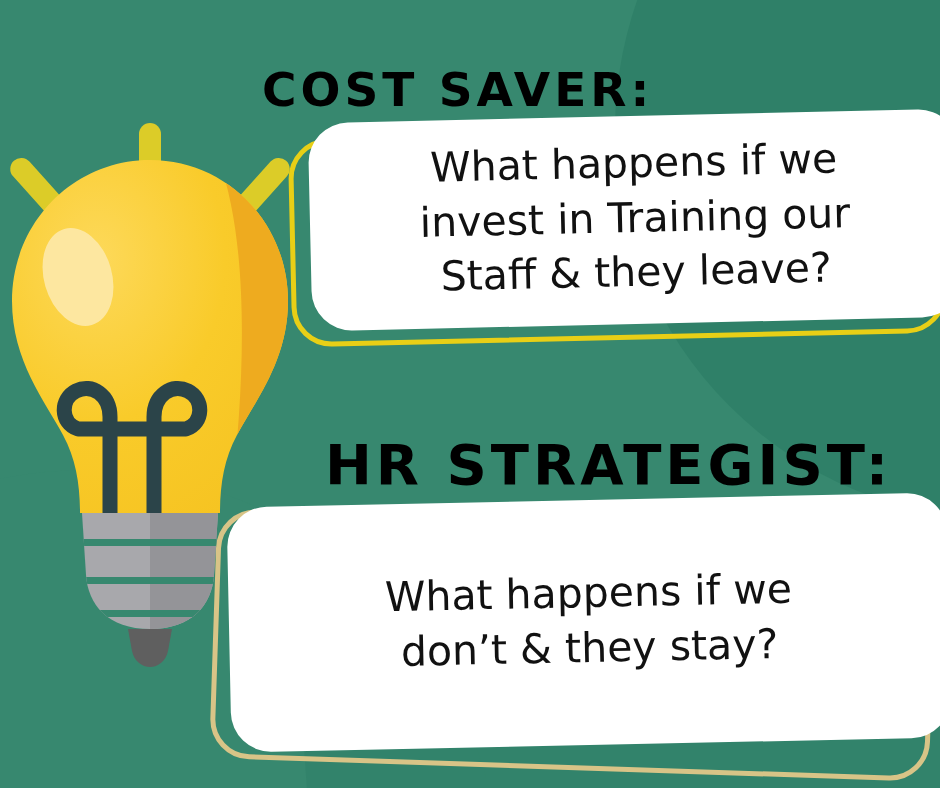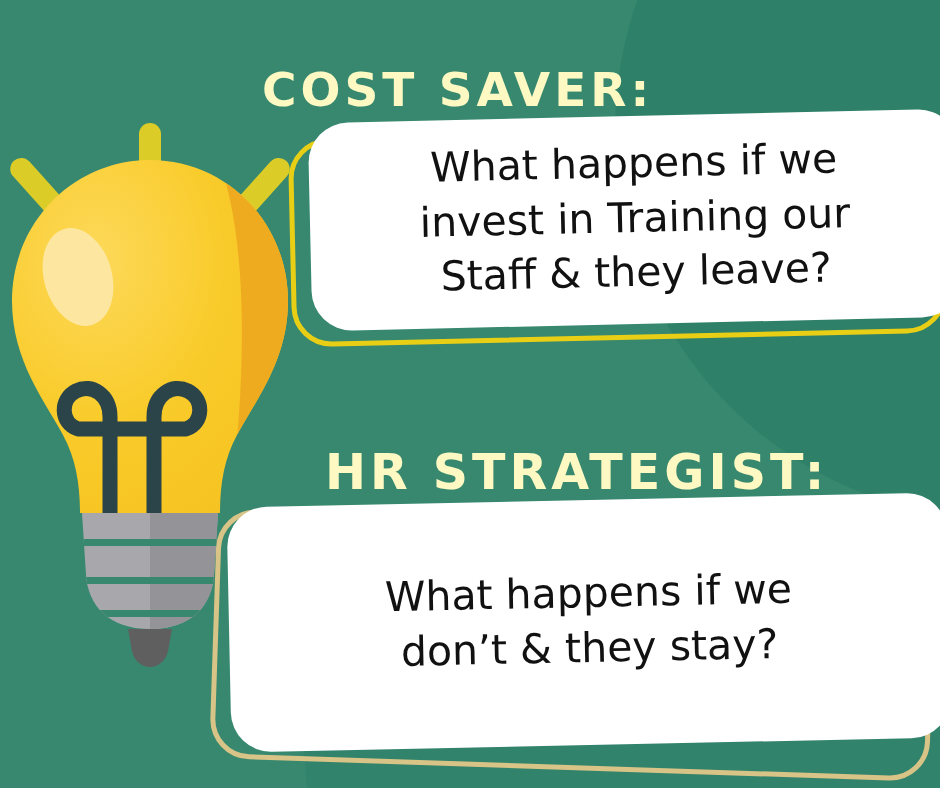--- a/index.html
+++ b/index.html
@@ -53,36 +53,35 @@
     left: 0px;
     top: 105px;
     width: 300px;
     height: 570px;
   }
   .bulb svg { display:block; width:100%; height:100%; }
 
   
   .heading {
     position: absolute;
-    color: #fef9c3;
+    color: #000000;
     font-family: "DejaVu Sans", sans-serif;
     font-weight: bold;
     letter-spacing: 4px;
     white-space: nowrap;
   }
   .heading-1 {
     left: 262px;
     top: 62px;
     font-size: 47px;
   }
   .heading-2 {
     left: 325px;
     top: 432px;
-    font-size: 49px;
-    margin-top: 12px;
+    font-size: 56px;
   }
 
   
   .bubble-wrap { position: absolute; }
 
   .bubble-outline {
     position: absolute;
     border-radius: 40px;
     border-style: solid;
     box-sizing: border-box;

